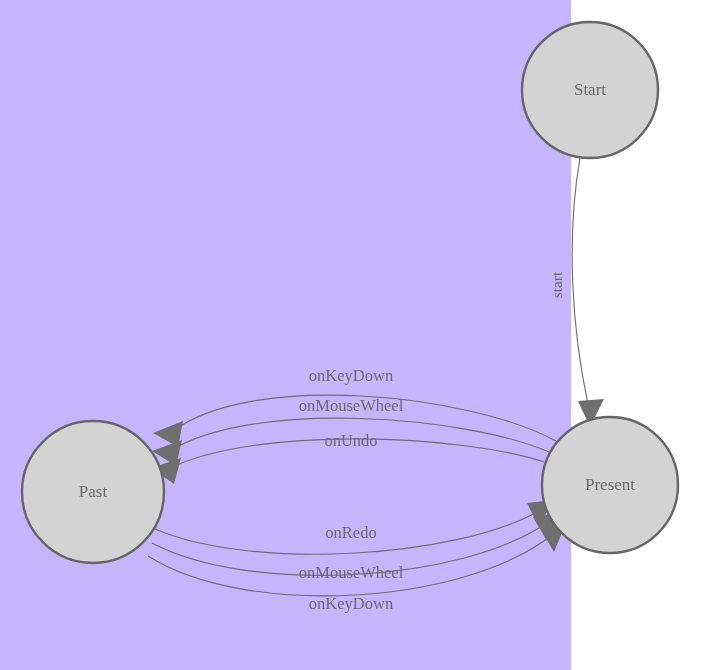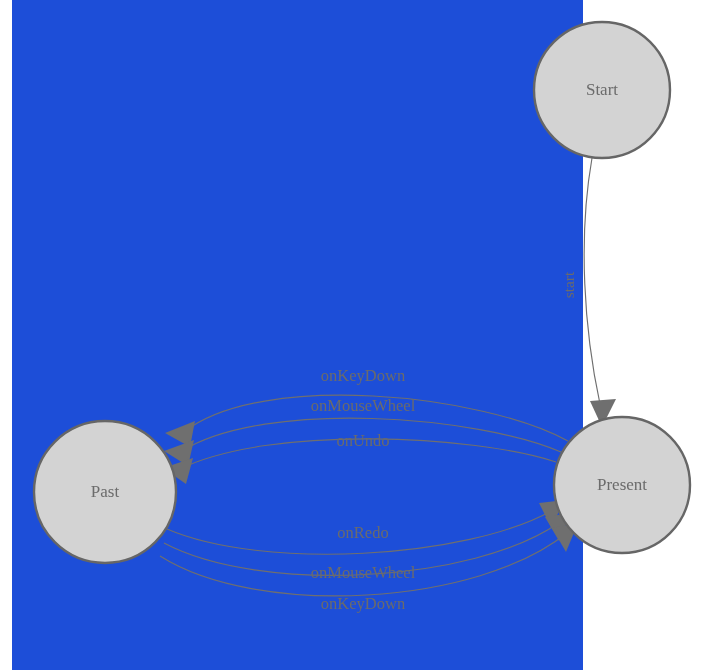--- a/index.html
+++ b/index.html
@@ -10,22 +10,21 @@
   body {
     width: 721px;
     height: 670px;
     overflow: hidden;
     font-family: "Liberation Serif", "DejaVu Serif", serif;
   }
   #diagram-root {
     position: relative;
     width: 571px;
     height: 670px;
-    background: #1d4ed8;
-    margin-left: 12px;
+    background: #c4b5fd;
   }
   svg#state-diagram {
     display: block;
     width: 721px;
     height: 670px;
   }
   .node-shape {
     fill: #d3d3d3;
     stroke: #666666;
     stroke-width: 2.4;

